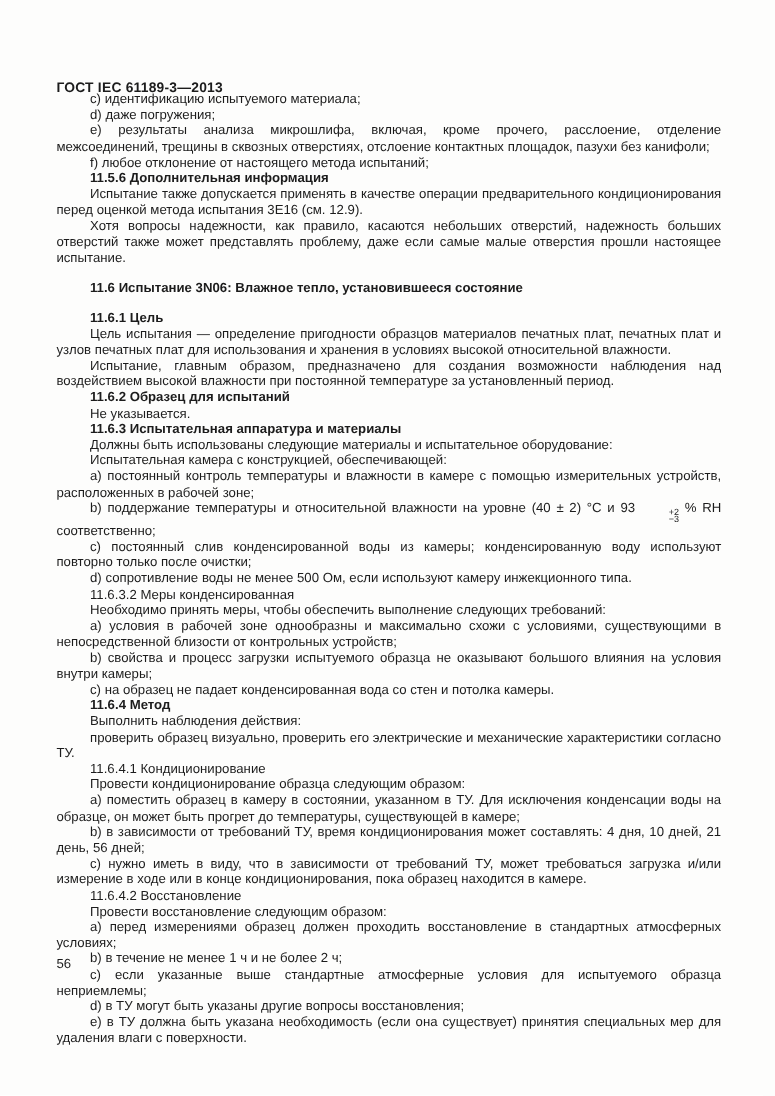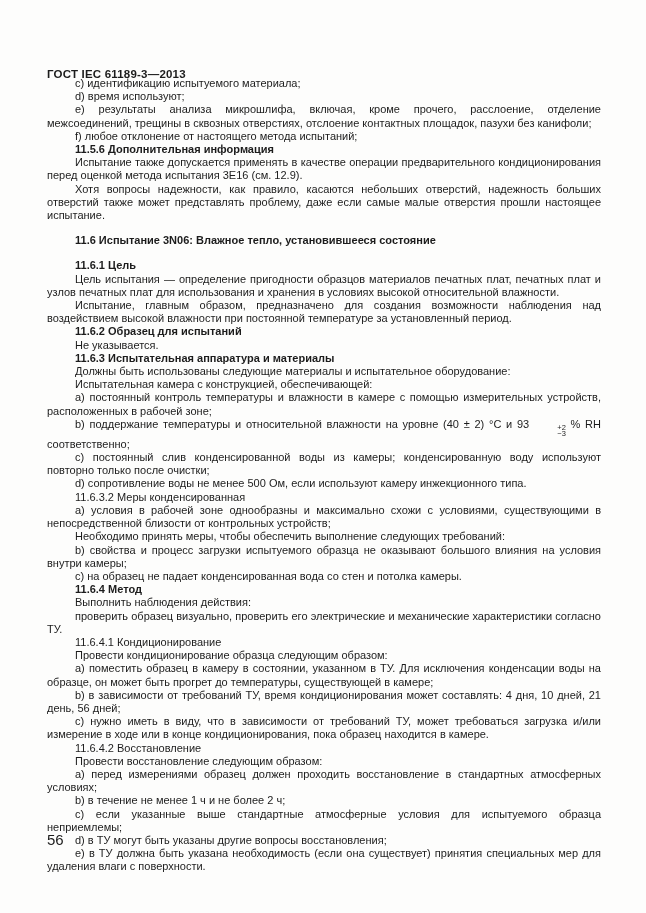--- a/index.html
+++ b/index.html
@@ -52,33 +52,33 @@
     flex-direction: column;
     font-size: 7.5px;
     line-height: 6.5px;
     vertical-align: -2px;
     text-align: left;
   }
   .supsub span { display: block; }
   .page-number {
     position: absolute;
     left: 47px;
-    top: 831px;
-    font-size: 15px;
+    top: 798px;
+    font-size: 11px;
   }
 </style>
 </head>
 <body>
 
 <div class="page">
   <div class="doc-header">ГОСТ IEC 61189-3—2013</div>
 
   <div class="doc-content">
       <p class="body">c) идентификацию испытуемого материала;</p>
-      <p class="body">d) время используют;</p>
+      <p class="body">d) даже погружения;</p>
       <p class="body">e) результаты анализа микрошлифа, включая, кроме прочего, расслоение, отделение межсоединений, трещины в сквозных отверстиях, отслоение контактных площадок, пазухи без канифоли;</p>
       <p class="body">f) любое отклонение от настоящего метода испытаний;</p>
       <p class="bold">11.5.6 Дополнительная информация</p>
       <p class="body">Испытание также допускается применять в качестве операции предварительного кондиционирования перед оценкой метода испытания 3Е16 (см. 12.9).</p>
       <p class="body">Хотя вопросы надежности, как правило, касаются небольших отверстий, надежность больших отверстий также может представлять проблему, даже если самые малые отверстия прошли настоящее испытание.</p>
       <p class="section">11.6 Испытание 3N06: Влажное тепло, установившееся состояние</p>
       <p class="bold">11.6.1 Цель</p>
       <p class="body">Цель испытания — определение пригодности образцов материалов печатных плат, печатных плат и узлов печатных плат для использования и хранения в условиях высокой относительной влажности.</p>
       <p class="body">Испытание, главным образом, предназначено для создания возможности наблюдения над воздействием высокой влажности при постоянной температуре за установленный период.</p>
       <p class="bold">11.6.2 Образец для испытаний</p>
@@ -87,22 +87,22 @@
       <p class="body">Должны быть использованы следующие материалы и испытательное оборудование:</p>
       <p class="body">Испытательная камера с конструкцией, обеспечивающей:</p>
       <p class="body">a) постоянный контроль температуры и влажности в камере с помощью измерительных устройств, расположенных в рабочей зоне;</p>
       <p class="body"><span>b) поддержание температуры и относительной влажности на уровне (40 ± 2) °С и 93</span><span class="supsub">
           <span>+2</span>
           <span>−3</span>
         </span><span> % RH соответственно;</span></p>
       <p class="body">c) постоянный слив конденсированной воды из камеры; конденсированную воду используют повторно только после очистки;</p>
       <p class="body">d) сопротивление воды не менее 500 Ом, если используют камеру инжекционного типа.</p>
       <p class="body">11.6.3.2 Меры конденсированная</p>
+      <p class="body">Необходимо принять меры, чтобы обеспечить выполнение следующих требований:</p>
       <p class="body">a) условия в рабочей зоне однообразны и максимально схожи с условиями, существующими в непосредственной близости от контрольных устройств;</p>
-      <p class="body">Необходимо принять меры, чтобы обеспечить выполнение следующих требований:</p>
       <p class="body">b) свойства и процесс загрузки испытуемого образца не оказывают большого влияния на условия внутри камеры;</p>
       <p class="body">c) на образец не падает конденсированная вода со стен и потолка камеры.</p>
       <p class="bold">11.6.4 Метод</p>
       <p class="body">Выполнить наблюдения действия:</p>
       <p class="body">проверить образец визуально, проверить его электрические и механические характеристики согласно ТУ.</p>
       <p class="body">11.6.4.1 Кондиционирование</p>
       <p class="body">Провести кондиционирование образца следующим образом:</p>
       <p class="body">a) поместить образец в камеру в состоянии, указанном в ТУ. Для исключения конденсации воды на образце, он может быть прогрет до температуры, существующей в камере;</p>
       <p class="body">b) в зависимости от требований ТУ, время кондиционирования может составлять: 4 дня, 10 дней, 21 день, 56 дней;</p>
       <p class="body">c) нужно иметь в виду, что в зависимости от требований ТУ, может требоваться загрузка и/или измерение в ходе или в конце кондиционирования, пока образец находится в камере.</p>

